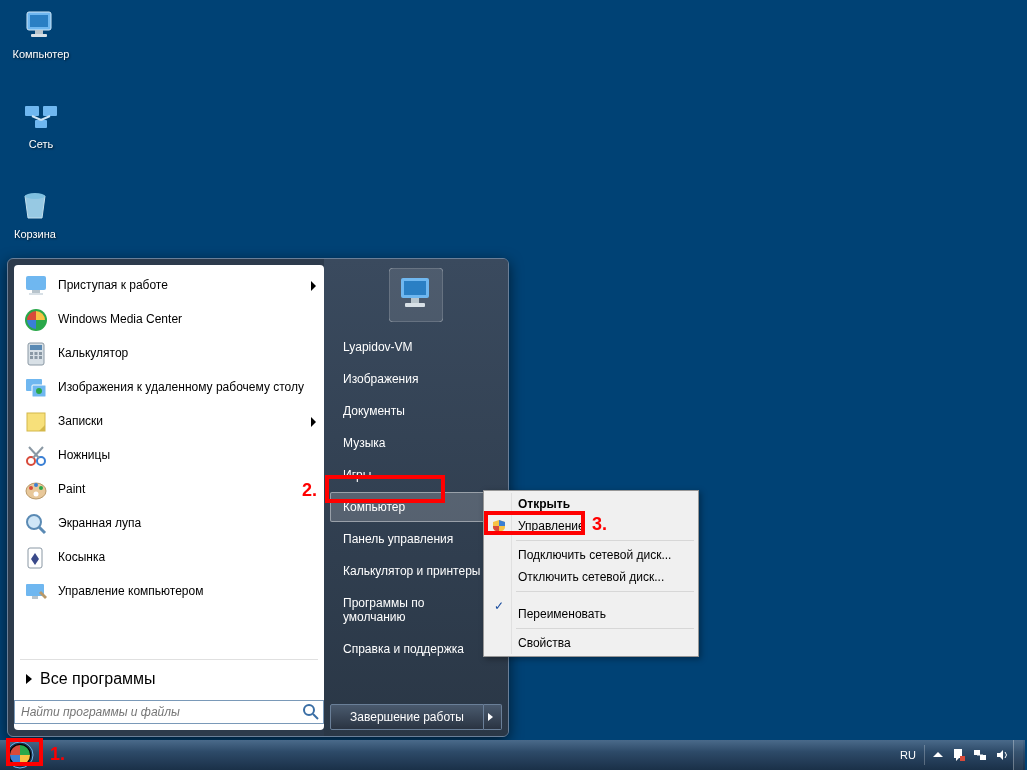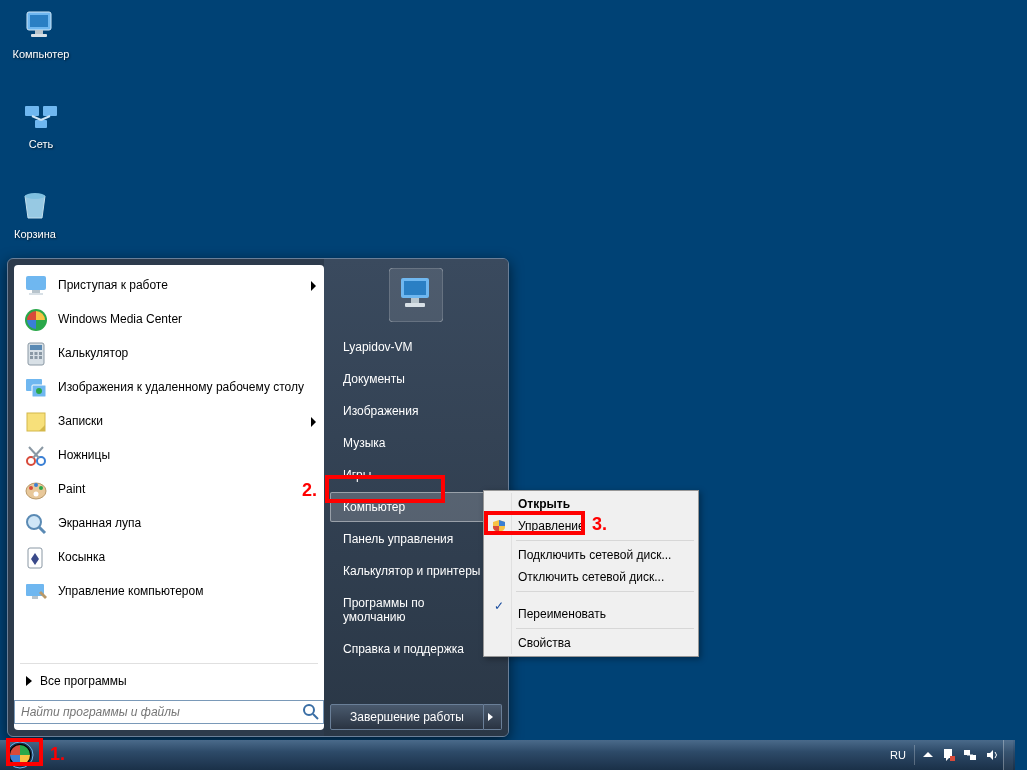--- a/index.html
+++ b/index.html
@@ -16,21 +16,21 @@
   .start-menu { position: absolute; left: 7px; bottom: 33px; width: 502px; height: 479px; display: flex; background: #2d3b4c; border: 1px solid #6a7f98; border-radius: 6px; box-shadow: 0 4px 14px rgba(0,0,0,.6); overflow: hidden; }
   .start-left { width: 310px; background: #fff; display: flex; flex-direction: column; border-radius: 4px; margin: 6px 0 6px 6px; }
   .start-right { flex: 1; background: linear-gradient(to bottom, #3a4a5e, #2a3746); color: #fff; display: flex; flex-direction: column; padding-top: 6px;}
 
   .sm-list { flex: 1; overflow: hidden; padding: 4px 0; }
   .sm-item { display: flex; align-items: center; padding: 3px 8px; cursor: pointer; position: relative; min-height: 34px;}
   .sm-item .ico { width: 28px; height: 28px; margin-right: 8px; flex-shrink:0; display:flex; align-items:center; justify-content:center;}
   .sm-item .lbl { font-size: 12px; color: #000; line-height: 1.15; }
   .sm-item .arrow { position: absolute; right: 8px; top: 50%; transform: translateY(-50%); width: 0; height: 0; border-left: 5px solid #000; border-top: 5px solid transparent; border-bottom: 5px solid transparent; }
   .sm-sep { height: 1px; background: #e0e0e0; margin: 2px 6px; }
-  .sm-all { padding: 8px 12px; font-size: 12px; cursor: pointer; display:flex; align-items:center;}
+  .sm-all { padding: 8px 12px; font-size: 16px; cursor: pointer; display:flex; align-items:center;}
   .sm-all .arrow { margin-right:8px; width:0;height:0; border-left:6px solid #000; border-top:5px solid transparent; border-bottom:5px solid transparent;}
   .sm-search { margin: 4px 0 6px; position: relative; }
   .sm-search input { width: 100%; height: 24px; border: 1px solid #7a99b8; padding: 0 26px 0 6px; font-style: italic; color: #6b6b6b; font-size: 12px;}
   .sm-search .mag { position: absolute; right: 4px; top: 3px; width: 18px; height: 18px; color:#3a6ea5;}
 
   .sr-user-icon { width: 60px; height: 60px; margin: 0 auto 6px; display:flex; align-items:center; justify-content:center;}
   .sr-item { padding: 7px 12px; font-size: 12px; cursor: pointer; color:#fff; border:1px solid transparent; border-radius:2px; margin: 1px 6px;}
   .sr-item.selected { background: rgba(255,255,255,.18); border-color: rgba(255,255,255,.4);}
   .sr-shutdown { margin: auto 6px 6px 6px; display: flex; }
   .sr-shutdown .btn { flex:1; background: linear-gradient(to bottom,#4a5a6e,#2a3442); border:1px solid #6a7f98; color:#fff; font-size:12px; padding:5px 8px; text-align:center; cursor:pointer; border-radius:2px 0 0 2px;}
@@ -39,21 +39,21 @@
 
   
   .context-menu { position: absolute; left: 483px; top: 490px; width: 216px; background: #f0f0f0; border: 1px solid #979797; box-shadow: 2px 2px 6px rgba(0,0,0,.35); padding: 2px; }
   .cm-gutter { position:absolute; left:2px; top:2px; bottom:2px; width:26px; background:#f0f0f0; border-right:1px solid #e0e0e0;}
   .cm-item { position:relative; padding: 4px 8px 4px 32px; font-size: 12px; cursor: pointer; display:flex; align-items:flex-start;}
   .cm-item .shield { position:absolute; left:6px; width:14px; height:14px;}
   .cm-item .check { position:absolute; left:8px; color:#1a4ea0; font-size:12px;}
   .cm-sep { height:1px; background:#d7d7d7; margin: 3px 2px 3px 30px; position:relative;}
 
   
-  .taskbar { position: absolute; left: 0; right: 12px; bottom: 0; height: 30px; background: linear-gradient(to bottom, #4a6a8a 0%, #2d4a68 40%, #1a3048 100%); display: flex; align-items: center; }
+  .taskbar { position: absolute; left: 0; right: 2px; bottom: 0; height: 30px; background: linear-gradient(to bottom, #4a6a8a 0%, #2d4a68 40%, #1a3048 100%); display: flex; align-items: center; }
   .start-orb { width: 40px; height: 30px; display:flex; align-items:center; justify-content:center; cursor:pointer;}
   .tray { margin-left: auto; display: flex; align-items: center; color: #fff; padding-right: 2px; }
   .tray-item { padding: 0 4px; font-size: 11px; display:flex; align-items:center; height:30px; cursor:pointer;}
   .tray-sep { width:1px; height:20px; background: rgba(255,255,255,.25); margin:0 4px;}
   .show-desktop { width:10px; height:30px; border-left:1px solid rgba(255,255,255,.3); background: rgba(255,255,255,.05); cursor:pointer;}
 
   
   .hl { position: absolute; border: 4px solid #ff0000; pointer-events: none; }
   .hl-label { position: absolute; color: #ff0000; font-weight: bold; font-size: 18px; pointer-events: none; }
 
@@ -240,22 +240,22 @@
     <div class="sr-user-icon">
       <svg width="54" height="54" viewBox="0 0 54 54">
           <rect x="0" y="0" width="54" height="54" rx="4" fill="rgba(255,255,255,.1)" stroke="rgba(255,255,255,.3)"></rect>
           <rect x="12" y="10" width="28" height="20" rx="2" fill="#6fb7f0"></rect>
           <rect x="15" y="13" width="22" height="14" fill="#2a7fc4"></rect>
           <rect x="22" y="30" width="8" height="5" fill="#b8c4cc"></rect>
           <rect x="16" y="35" width="20" height="4" rx="1" fill="#d8e0e6"></rect>
         </svg>
     </div>
     <div class="sr-item"><span>Lyapidov-VM</span></div>
+    <div class="sr-item"><span>Изображения</span></div>
     <div class="sr-item"><span>Документы</span></div>
-    <div class="sr-item"><span>Изображения</span></div>
     <div class="sr-item"><span>Музыка</span></div>
     <div class="sr-item"><span>Игры</span></div>
     <div class="sr-item selected"><span>Компьютер</span></div>
     <div class="sr-item"><span>Панель управления</span></div>
     <div class="sr-item"><span>Калькулятор и принтеры</span></div>
     <div class="sr-item"><span>Программы по умолчанию</span></div>
     <div class="sr-item"><span>Справка и поддержка</span></div>
     <div class="sr-shutdown">
       <div class="btn"><span>Завершение работы</span></div>
       <div class="drop">

